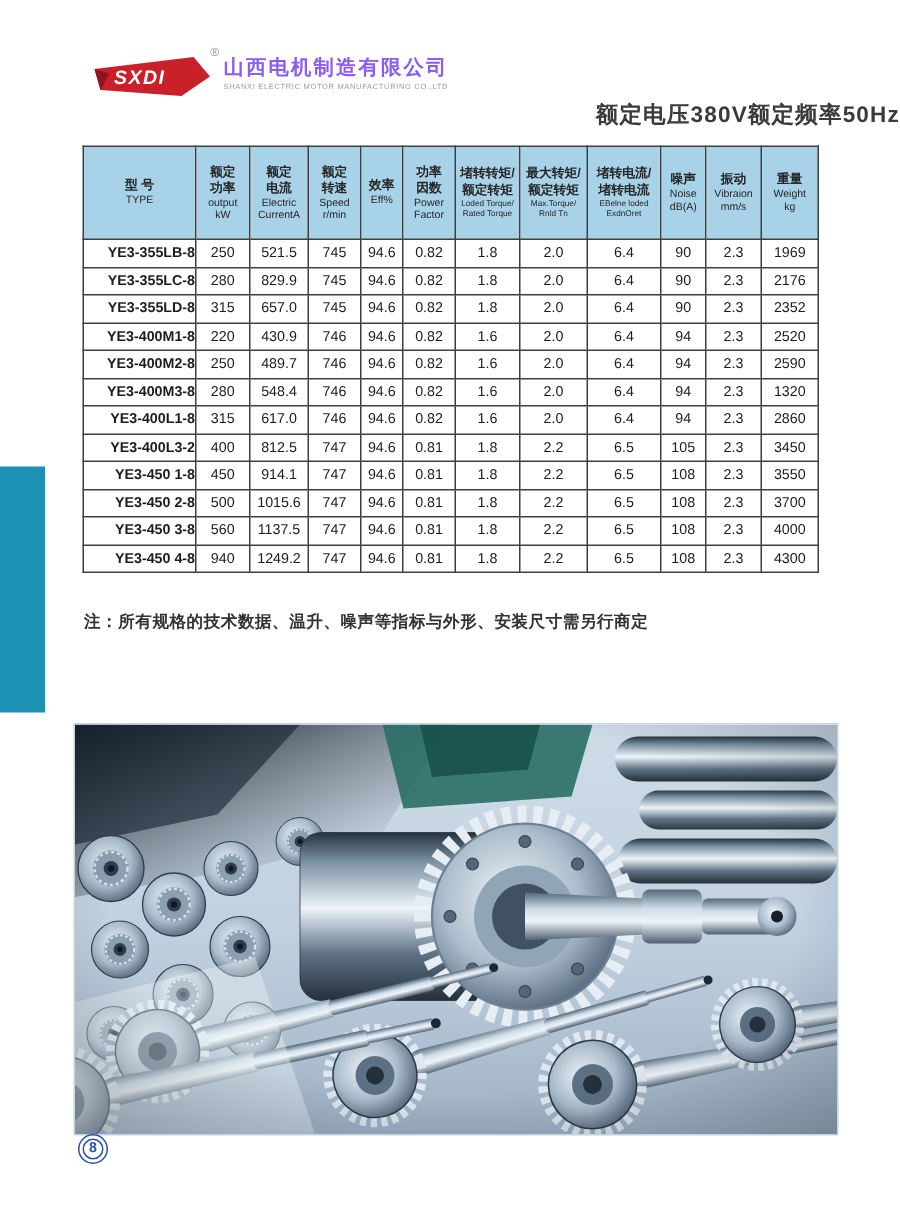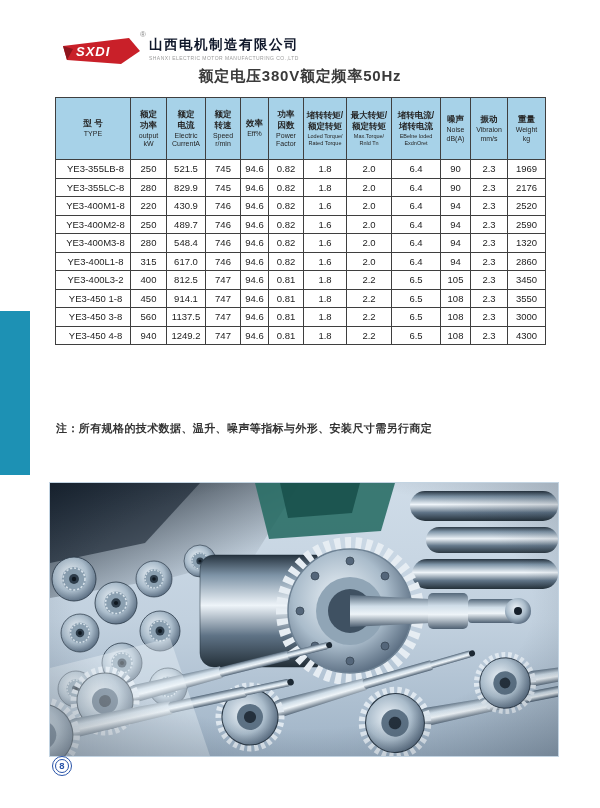--- a/index.html
+++ b/index.html
@@ -8,39 +8,39 @@
     font-family:"Liberation Sans","DejaVu Sans",sans-serif;
     -webkit-font-smoothing:antialiased;
   }
   .canvas{position:absolute;inset:0;width:600px;height:808px;background:#fff;}
 
   
   .logo-row{position:absolute;left:62px;top:36px;display:flex;align-items:flex-start;}
   .logo-flag{position:relative;width:80px;height:30px;flex:0 0 auto;}
   .logo-flag .reg{position:absolute;right:-4px;top:-6px;font-size:8px;color:#8a8a8a;}
   .company{margin-left:7px;margin-top:2px;}
-  .company-cn{font-size:13.5px;font-weight:bold;color:#0f172a;letter-spacing:1.5px;line-height:1.1;}
+  .company-cn{font-size:13.5px;font-weight:bold;color:#8b5cf6;letter-spacing:1.5px;line-height:1.1;}
   .company-en{font-size:5px;color:#9c9c9c;letter-spacing:0.45px;margin-top:2px;white-space:nowrap;}
 
   
-  .title{position:absolute;top:67px;left:0;width:100%;text-align:center;
+  .title{position:absolute;top:67px;left:0;width:100%;text-align:right;
     font-size:15px;font-weight:bold;color:#3a3a3a;letter-spacing:0.8px;}
 
   
   table.spec{position:absolute;left:55px;top:97px;width:490px;border-collapse:collapse;table-layout:fixed;}
   table.spec th,table.spec td{border:1px solid #3f3f3f;overflow:hidden;}
   table.spec thead th{background:var(--header-blue,#a7d2e8);height:61px;vertical-align:middle;padding:0 1px;text-align:center;}
   .hcn{font-size:8.5px;font-weight:bold;color:#262626;line-height:1.3;}
   .hen{font-size:7px;font-weight:normal;color:#262626;line-height:1.2;margin-top:1px;}
   .hen.small{font-size:5.5px;line-height:1.25;}
   table.spec tbody td{height:17.5px;font-size:9.5px;color:#1c1c1c;text-align:center;padding:0;background:#fff;}
-  table.spec tbody td.col-type{text-align:center;padding-left:5px;}
-
-  
-  .note{position:absolute;left:56px;top:421px;font-size:11px;font-weight:bold;color:#333;letter-spacing:0.4px;}
+  table.spec tbody td.col-type{text-align:right;padding-left:5px;font-weight:bold;}
+
+  
+  .note{position:absolute;left:56px;top:407px;font-size:11px;font-weight:bold;color:#333;letter-spacing:0.4px;}
 
   
   .accent-bar{position:absolute;left:0;top:311px;width:30px;height:164px;background:var(--accent-teal,#1d91b4);}
 
   
   .photo{position:absolute;left:50px;top:483px;width:508px;height:273px;outline:1px solid #c3d4e2;}
   .photo svg{display:block;width:100%;height:100%;}
 
   
   .page-num{position:absolute;left:52px;top:756px;width:20px;height:20px;border:1.6px solid var(--pagenum-blue,#2853a8);
@@ -226,20 +226,34 @@
           <td>94.6</td>
           <td>0.82</td>
           <td>1.8</td>
           <td>2.0</td>
           <td>6.4</td>
           <td>90</td>
           <td>2.3</td>
           <td>2176</td>
         </tr>
         <tr>
+          <td class="col-type">YE3-355LD-8</td>
+          <td>315</td>
+          <td>657.0</td>
+          <td>745</td>
+          <td>94.6</td>
+          <td>0.82</td>
+          <td>1.8</td>
+          <td>2.0</td>
+          <td>6.4</td>
+          <td>90</td>
+          <td>2.3</td>
+          <td>2352</td>
+        </tr>
+        <tr>
           <td class="col-type">YE3-400M1-8</td>
           <td>220</td>
           <td>430.9</td>
           <td>746</td>
           <td>94.6</td>
           <td>0.82</td>
           <td>1.6</td>
           <td>2.0</td>
           <td>6.4</td>
           <td>94</td>
@@ -310,32 +324,46 @@
           <td>94.6</td>
           <td>0.81</td>
           <td>1.8</td>
           <td>2.2</td>
           <td>6.5</td>
           <td>108</td>
           <td>2.3</td>
           <td>3550</td>
         </tr>
         <tr>
+          <td class="col-type">YE3-450 2-8</td>
+          <td>500</td>
+          <td>1015.6</td>
+          <td>747</td>
+          <td>94.6</td>
+          <td>0.81</td>
+          <td>1.8</td>
+          <td>2.2</td>
+          <td>6.5</td>
+          <td>108</td>
+          <td>2.3</td>
+          <td>3700</td>
+        </tr>
+        <tr>
           <td class="col-type">YE3-450 3-8</td>
           <td>560</td>
           <td>1137.5</td>
           <td>747</td>
           <td>94.6</td>
           <td>0.81</td>
           <td>1.8</td>
           <td>2.2</td>
           <td>6.5</td>
           <td>108</td>
           <td>2.3</td>
-          <td>3000</td>
+          <td>4000</td>
         </tr>
         <tr>
           <td class="col-type">YE3-450 4-8</td>
           <td>940</td>
           <td>1249.2</td>
           <td>747</td>
           <td>94.6</td>
           <td>0.81</td>
           <td>1.8</td>
           <td>2.2</td>

